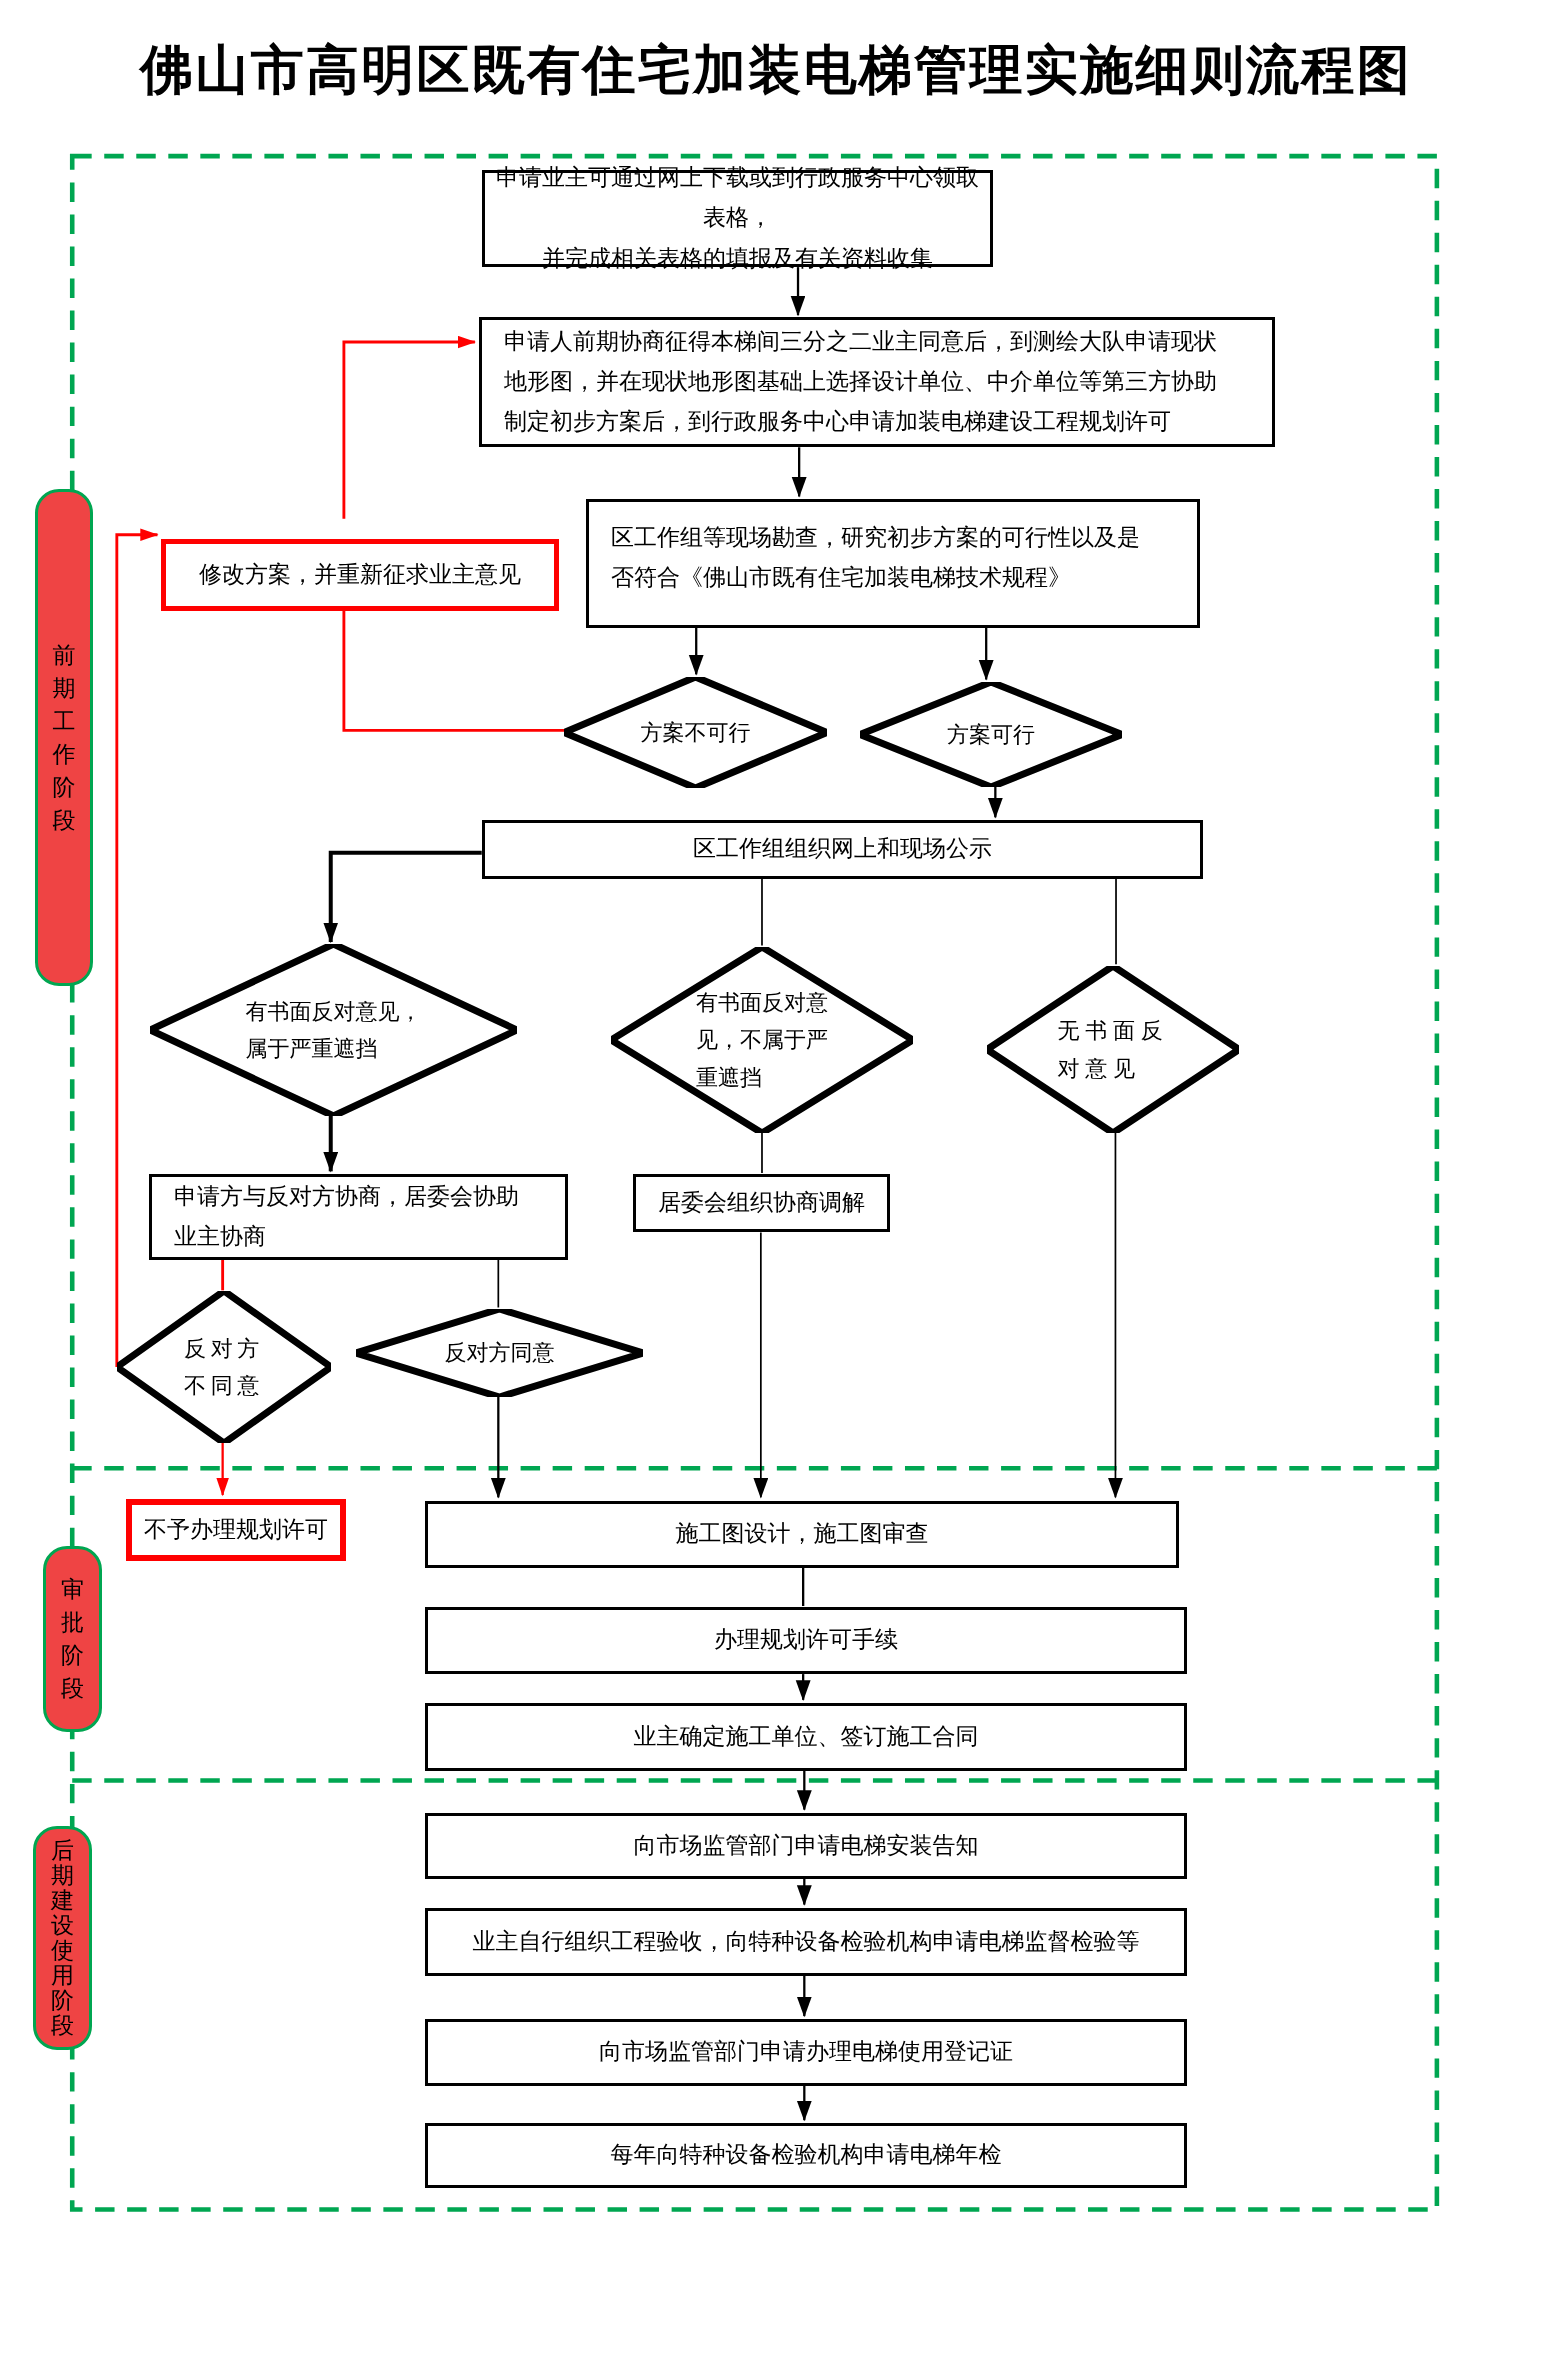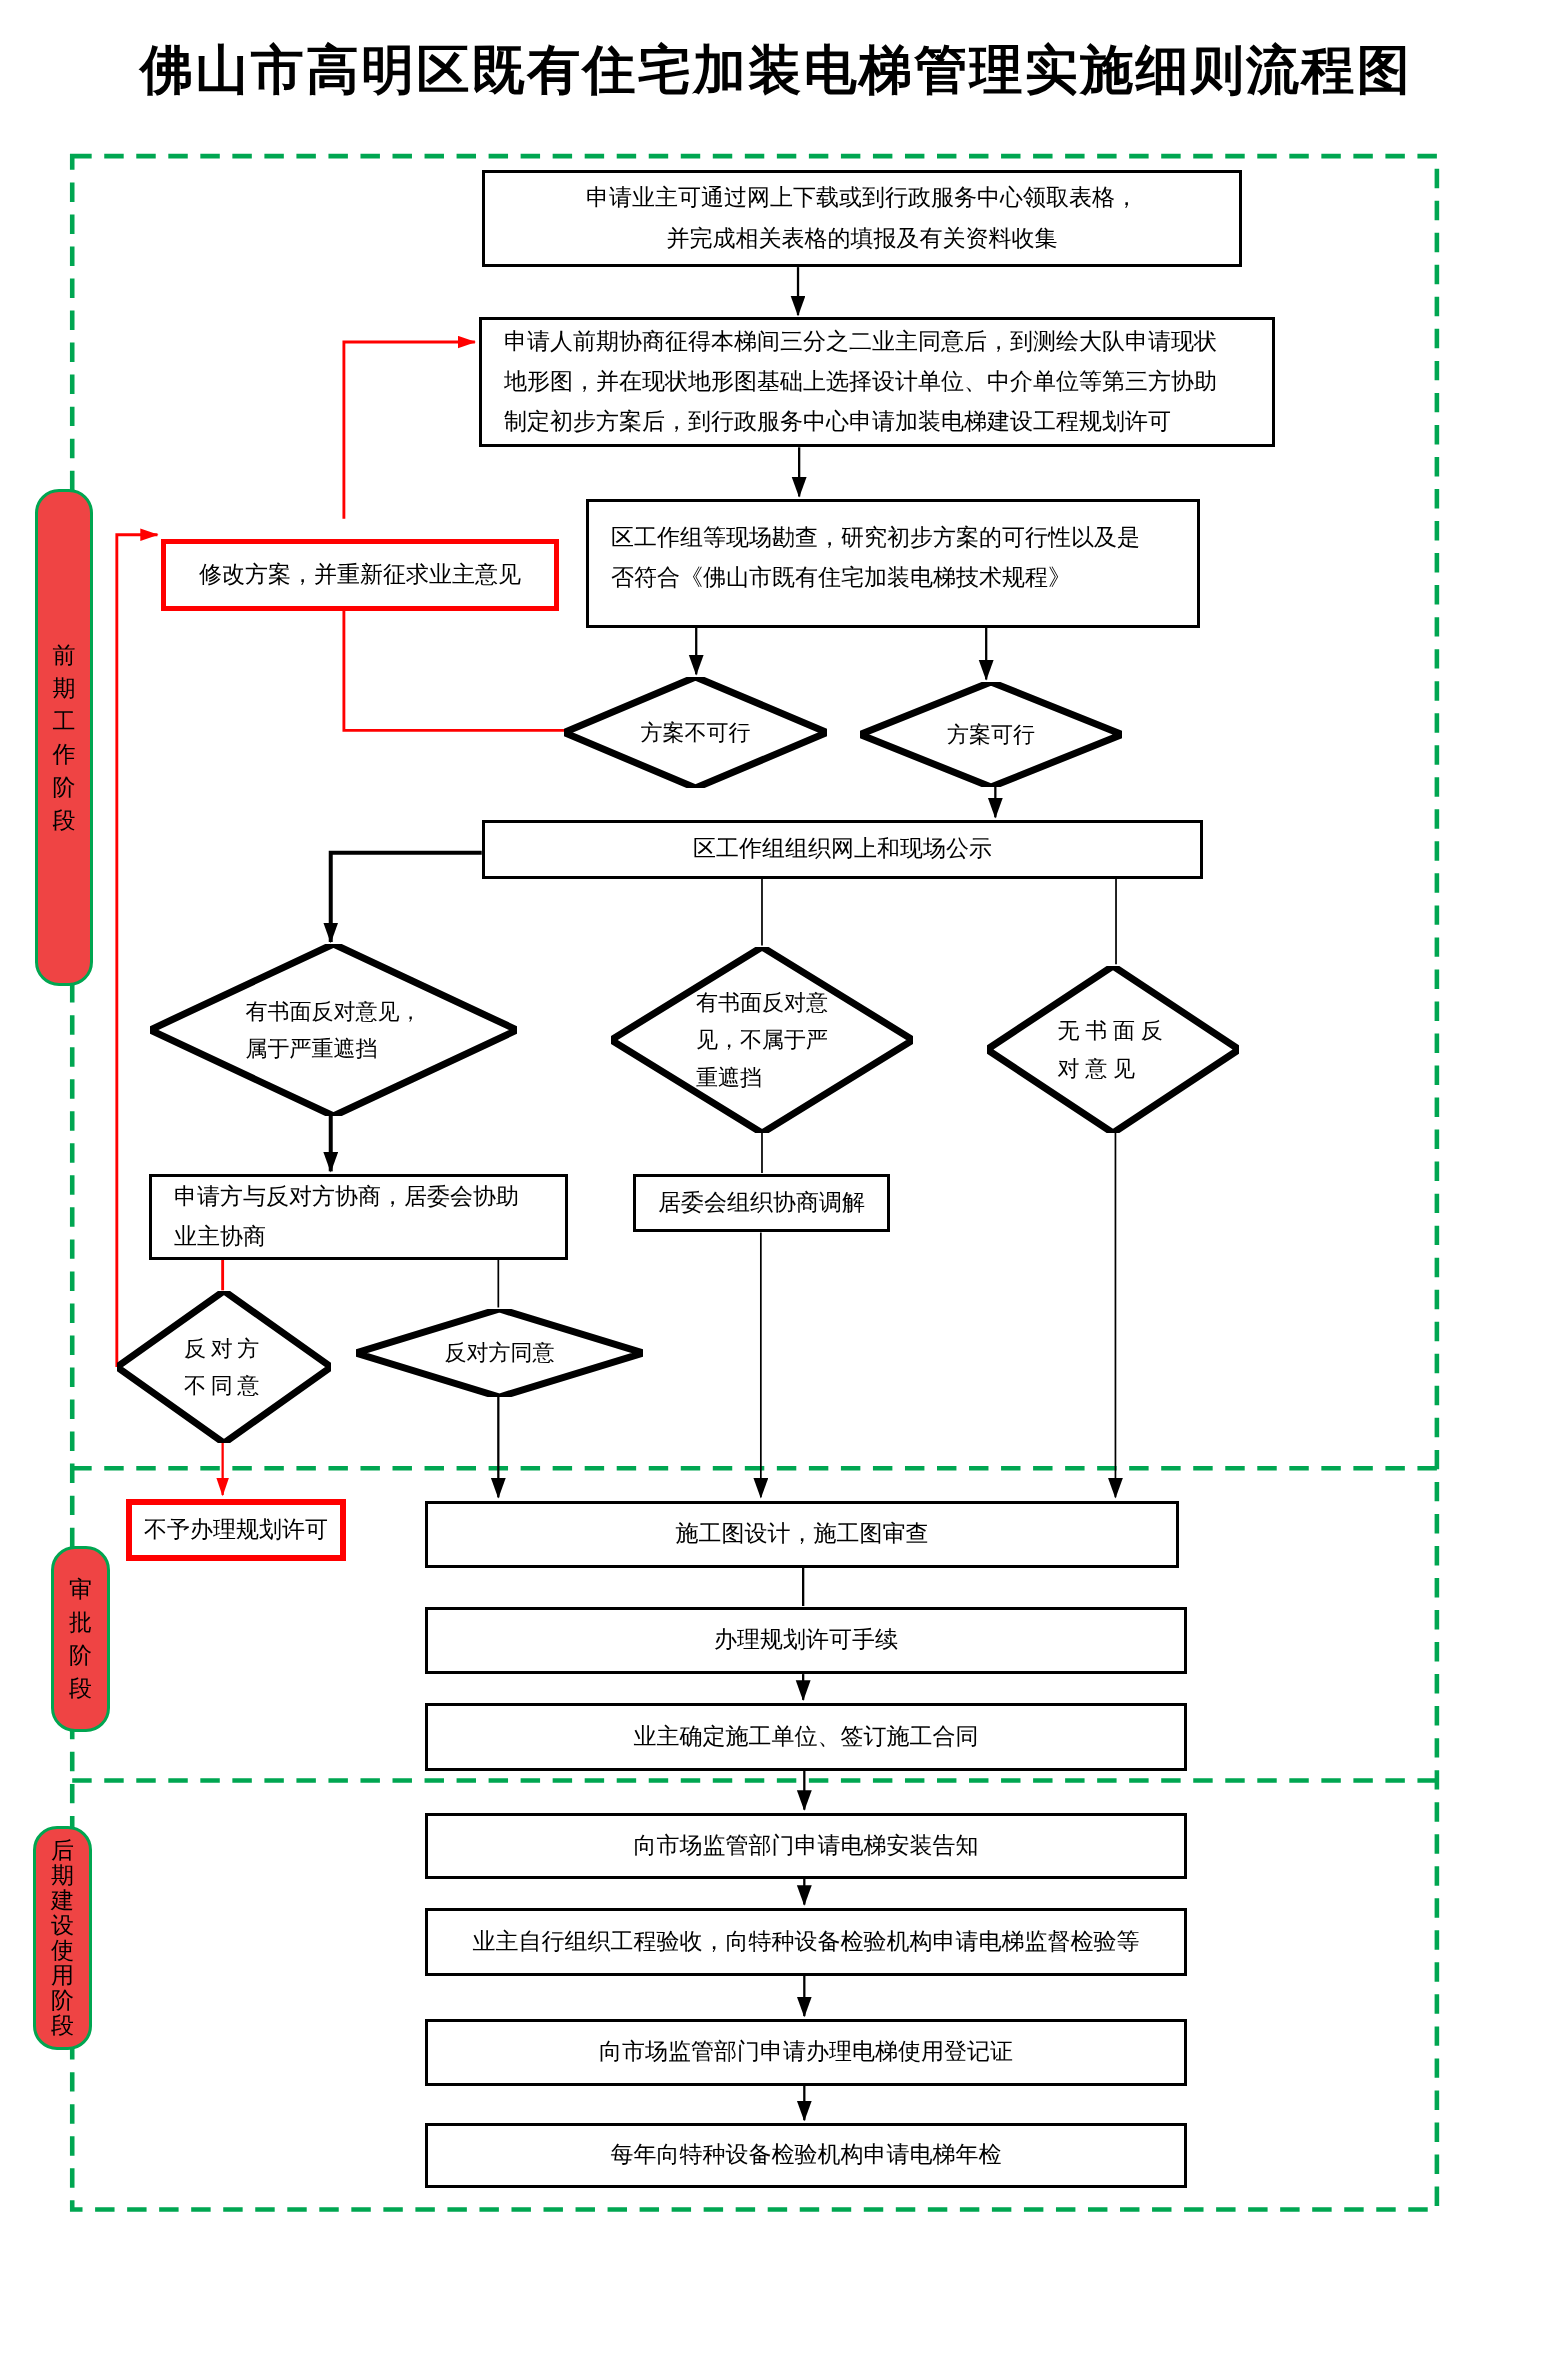--- a/index.html
+++ b/index.html
@@ -91,28 +91,28 @@
       <polyline points="601,907 601,598 830,598" stroke-width="5" marker-end="url(#ar)"></polyline>
       <line x1="389" y1="2203" x2="389" y2="2256" stroke-width="5"></line>
       <polyline points="204,2390 204,935 275,935" stroke-width="5" marker-end="url(#ar)"></polyline>
       <line x1="389" y1="2523" x2="389" y2="2614" stroke-width="4" marker-end="url(#ar)"></line>
     </g>
   </svg>
 
   <div class="phase ph1" style="left:35px;top:489px;width:58px;height:497px;">
     <span class="ptxt">前期工作阶段</span>
   </div>
-  <div class="phase ph2" style="left:51px;top:1546px;width:59px;height:186px;">
+  <div class="phase ph2" style="left:43px;top:1546px;width:59px;height:186px;">
     <span class="ptxt">审批阶段</span>
   </div>
   <div class="phase ph3" style="left:33px;top:1826px;width:59px;height:224px;">
     <span class="ptxt">后期建设使用阶段</span>
   </div>
 
-  <div class="node" style="left:482px;top:170px;width:760px;height:97px;">申请业主可通过网上下载或到行政服务中心领取表格，
+  <div class="node" style="left:482px;top:170px;width:511px;height:97px;">申请业主可通过网上下载或到行政服务中心领取表格，
 并完成相关表格的填报及有关资料收集</div>
 
   <div class="node left" style="left:479px;top:317px;width:796px;height:130px;">申请人前期协商征得本梯间三分之二业主同意后，到测绘大队申请现状
 地形图，并在现状地形图基础上选择设计单位、中介单位等第三方协助
 制定初步方案后，到行政服务中心申请加装电梯建设工程规划许可</div>
 
   <div class="node left" style="left:586px;top:499px;width:614px;height:129px;align-items:flex-start;padding-top:16px;">区工作组等现场勘查，研究初步方案的可行性以及是
 否符合《佛山市既有住宅加装电梯技术规程》</div>
 
   <div class="node redbox" style="left:161px;top:539px;width:398px;height:72px;">修改方案，并重新征求业主意见</div>

